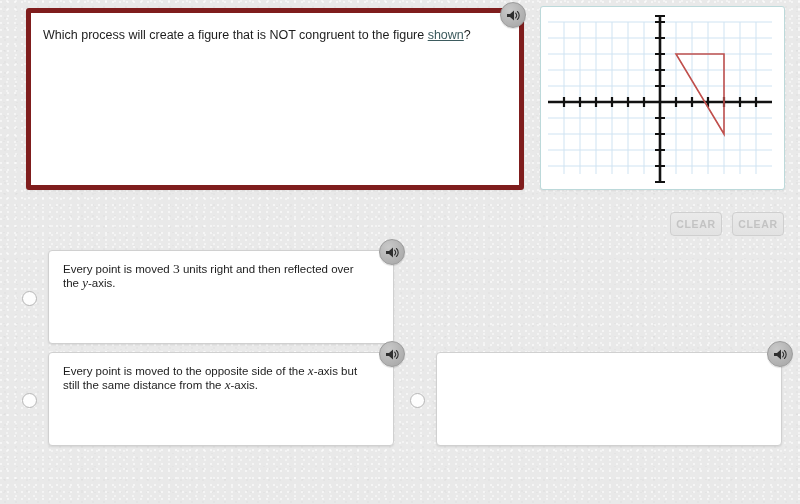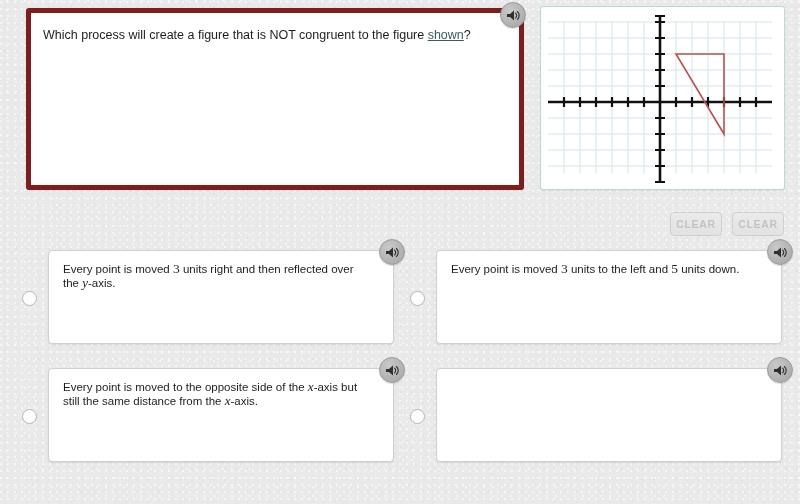--- a/index.html
+++ b/index.html
@@ -106,21 +106,21 @@
     left: 0;
     top: 250px;
     width: 800px;
   }
   .answer-row {
     position: absolute;
     width: 800px;
     height: 100px;
   }
   .answer-row.row-0 { top: 0px; }
-  .answer-row.row-1 { top: 118px; }
+  .answer-row.row-1 { top: 102px; }
 
   .answer-cell {
     position: absolute;
     width: 390px;
     height: 98px;
   }
   .answer-cell.col-0 { left: 16px; }
   .answer-cell.col-1 { left: 404px; }
 
   .radio {
@@ -293,35 +293,20 @@
               <svg width="15" height="13" viewBox="0 0 15 13" aria-hidden="true">
                 <path d="M1 5 H4 L8 1.5 V11.5 L4 8 H1 Z" fill="#2f2f2f"></path>
                 <path d="M9.6 4.1 A3.2 3.2 0 0 1 9.6 8.9" stroke="#2f2f2f" stroke-width="1.1" fill="none" stroke-linecap="round"></path>
                 <path d="M11.4 2.5 A5.4 5.4 0 0 1 11.4 10.5" stroke="#2f2f2f" stroke-width="1.1" fill="none" stroke-linecap="round"></path>
               </svg>
             </span>
           </div>
         </div>
       </div>
 
-      <div class="answer-cell col-1">
-        <div class="radio"></div>
-        <div class="answer-box">
-          <div class="answer-text">Every point is moved <span class="mnum">3</span> units to the left and <span class="mnum">5</span> units down.</div>
-          <div class="speaker ans-speaker">
-            <span>
-              <svg width="15" height="13" viewBox="0 0 15 13" aria-hidden="true">
-                <path d="M1 5 H4 L8 1.5 V11.5 L4 8 H1 Z" fill="#2f2f2f"></path>
-                <path d="M9.6 4.1 A3.2 3.2 0 0 1 9.6 8.9" stroke="#2f2f2f" stroke-width="1.1" fill="none" stroke-linecap="round"></path>
-                <path d="M11.4 2.5 A5.4 5.4 0 0 1 11.4 10.5" stroke="#2f2f2f" stroke-width="1.1" fill="none" stroke-linecap="round"></path>
-              </svg>
-            </span>
-          </div>
-        </div>
-      </div>
     </div>
 
     <div class="answer-row row-1">
       <div class="answer-cell col-0">
         <div class="radio"></div>
         <div class="answer-box">
           <div class="answer-text">Every point is moved to the opposite side of the <span class="mvar">x</span>-axis but still the same distance from the <span class="mvar">x</span>-axis.</div>
           <div class="speaker ans-speaker">
             <span>
               <svg width="15" height="13" viewBox="0 0 15 13" aria-hidden="true">

